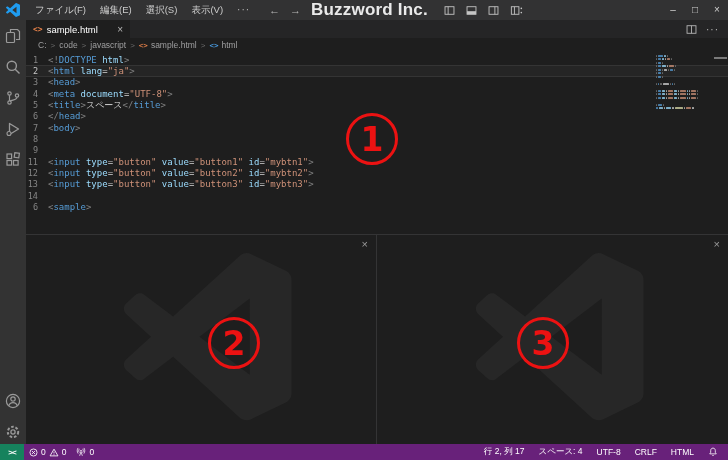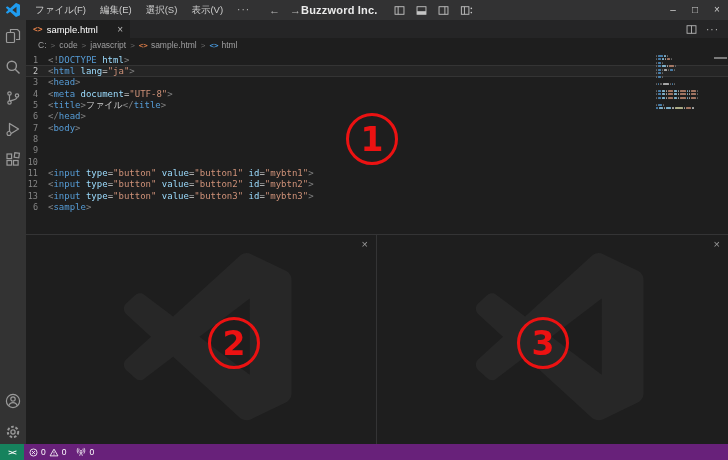--- a/index.html
+++ b/index.html
@@ -6,21 +6,21 @@
   html,body { width:728px; height:460px; overflow:hidden; }
   body { position:relative; background:#1e1e1e; font-family:"Liberation Sans","DejaVu Sans",sans-serif; -webkit-font-smoothing:antialiased; }
 
   
   .titlebar { height:20px; background:#323233; display:flex; align-items:center; color:#cccccc; font-size:9.5px; padding-left:6px; }
   .app-logo { width:14px; height:14px; margin-right:8px; flex:none; }
   .menus { display:flex; align-items:center; }
   .menu-item { padding:0 7px; line-height:20px; cursor:default; }
   .nav-arrows { display:flex; gap:10px; margin-left:12px; font-size:11px; color:#b8b8b8; }
   .search-box { width:236px; height:14px; margin-left:10px; background:#47474a; border:1px solid #606061; border-radius:3px; display:flex; align-items:center; justify-content:center; gap:4px; color:#b0b0b0; font-size:8.5px; }
-  .window-title { margin-left:0; color:#eaeaea; font-weight:700; font-size:11px; letter-spacing:.2px; white-space:nowrap; }
+  .window-title { margin-left:10px; color:#eaeaea; font-weight:700; font-size:17px; letter-spacing:.2px; white-space:nowrap; }
   .layout-icons { display:flex; gap:11px; margin-left:16px; align-items:center; }
   .window-controls { margin-left:auto; display:flex; }
   .win-btn { width:22px; text-align:center; color:#cfcfcf; font-size:10px; line-height:20px; }
 
   
   .main { position:absolute; top:20px; left:0; right:0; bottom:16px; display:flex; }
   .activity-bar { width:26px; background:#333333; display:flex; flex-direction:column; align-items:center; padding:8px 0 4px; gap:15px; flex:none; }
   .ab-spacer { margin-top:auto; }
   .activity-bar svg { display:block; }
 
@@ -199,29 +199,29 @@
           <span>html</span>
         </span>
       </div>
 
     <div class="code-area">
       <div>
           <div class="code-line"><span class="ln">1</span><span><span class="p">&lt;!</span><span class="t">DOCTYPE</span><span class="x"> </span><span class="a">html</span><span class="p">&gt;</span></span></div>
           <div class="code-line current"><span class="ln">2</span><span><span class="p">&lt;</span><span class="t">html</span><span class="x"> </span><span class="a">lang</span><span class="o">=</span><span class="s">"ja"</span><span class="p">&gt;</span></span></div>
           <div class="code-line"><span class="ln">3</span><span><span class="p">&lt;</span><span class="t">head</span><span class="p">&gt;</span></span></div>
           <div class="code-line"><span class="ln">4</span><span><span class="p">&lt;</span><span class="t">meta</span><span class="x"> </span><span class="a">document</span><span class="o">=</span><span class="s">"UTF-8"</span><span class="p">&gt;</span></span></div>
-          <div class="code-line"><span class="ln">5</span><span><span class="p">&lt;</span><span class="t">title</span><span class="p">&gt;</span><span class="x">ファイル</span><span class="p">&lt;/</span><span class="t">title</span><span class="p">&gt;</span></span></div>
+          <div class="code-line"><span class="ln">5</span><span><span class="p">&lt;</span><span class="t">title</span><span class="p">&gt;</span><span class="x">スペース</span><span class="p">&lt;/</span><span class="t">title</span><span class="p">&gt;</span></span></div>
           <div class="code-line"><span class="ln">6</span><span><span class="p">&lt;/</span><span class="t">head</span><span class="p">&gt;</span></span></div>
           <div class="code-line"><span class="ln">7</span><span><span class="p">&lt;</span><span class="t">body</span><span class="p">&gt;</span></span></div>
           <div class="code-line"><span class="ln">8</span><span></span></div>
           <div class="code-line"><span class="ln">9</span></div>
-          <div class="code-line"><span class="ln">10</span><span></span></div>
           <div class="code-line"><span class="ln">11</span><span><span class="p">&lt;</span><span class="t">input</span><span class="x"> </span><span class="a">type</span><span class="o">=</span><span class="s">"button"</span><span class="x"> </span><span class="a">value</span><span class="o">=</span><span class="s">"button1"</span><span class="x"> </span><span class="a">id</span><span class="o">=</span><span class="s">"mybtn1"</span><span class="p">&gt;</span></span></div>
           <div class="code-line"><span class="ln">12</span><span><span class="p">&lt;</span><span class="t">input</span><span class="x"> </span><span class="a">type</span><span class="o">=</span><span class="s">"button"</span><span class="x"> </span><span class="a">value</span><span class="o">=</span><span class="s">"button2"</span><span class="x"> </span><span class="a">id</span><span class="o">=</span><span class="s">"mybtn2"</span><span class="p">&gt;</span></span></div>
           <div class="code-line"><span class="ln">13</span><span><span class="p">&lt;</span><span class="t">input</span><span class="x"> </span><span class="a">type</span><span class="o">=</span><span class="s">"button"</span><span class="x"> </span><span class="a">value</span><span class="o">=</span><span class="s">"button3"</span><span class="x"> </span><span class="a">id</span><span class="o">=</span><span class="s">"mybtn3"</span><span class="p">&gt;</span></span></div>
+          <div class="code-line"><span class="ln">14</span><span></span></div>
           <div class="code-line"><span class="ln">6</span><span><span class="p">&lt;</span><span class="t">sample</span><span class="p">&gt;</span></span></div>
         </div>
       <div class="minimap">
           <div class="mm-row">
             <span class="mm-seg p" style="width: 1.24px;"></span>
             <span class="mm-seg t" style="width: 4.34px;"></span>
             <span class="mm-seg a" style="width: 2.48px;"></span>
             <span class="mm-seg p" style="width: 1.2px;"></span>
           </div>
           <div class="mm-row">
@@ -376,20 +376,33 @@
   </div>
   <div class="sb-group">
     <span class="sb-ico">
         <svg width="10" height="10" viewBox="0 0 16 16">
           <circle cx="8" cy="6" r="1.3" fill="#fff"></circle>
           <path d="M6 13.5L8 7.5l2 6M5 8.5C4 7 4 5 5 3.5M11 8.5c1-1.5 1-3.5 0-5M3 10C1.5 8 1.5 4 3 2M13 10c1.5-2 1.5-6 0-8" fill="none" stroke="#fff" stroke-width="1.2" stroke-linecap="round"></path>
         </svg>
       </span>
     <span>0</span>
   </div>
+  <div class="sb-right">
+    <span class="sb-item">行 2, 列 17</span>
+    <span class="sb-item">スペース: 4</span>
+    <span class="sb-item">UTF-8</span>
+    <span class="sb-item">CRLF</span>
+    <span class="sb-item">HTML</span>
+    <span class="sb-ico">
+        <svg width="10" height="10" viewBox="0 0 16 16">
+          <path d="M8 1.8c-2.2 0-3.7 1.6-3.7 3.8v3L2.8 11h10.4l-1.5-2.4v-3C11.7 3.4 10.2 1.8 8 1.8z" fill="none" stroke="#fff" stroke-width="1.3" stroke-linejoin="round"></path>
+          <path d="M6.7 13a1.4 1.4 0 0 0 2.6 0" fill="none" stroke="#fff" stroke-width="1.2"></path>
+        </svg>
+      </span>
+  </div>
 </div>
 
 <div class="annot annot-1">
     <span>1</span>
   </div>
 <div class="annot annot-2">
     <span>2</span>
   </div>
 <div class="annot annot-3">
     <span>3</span>

